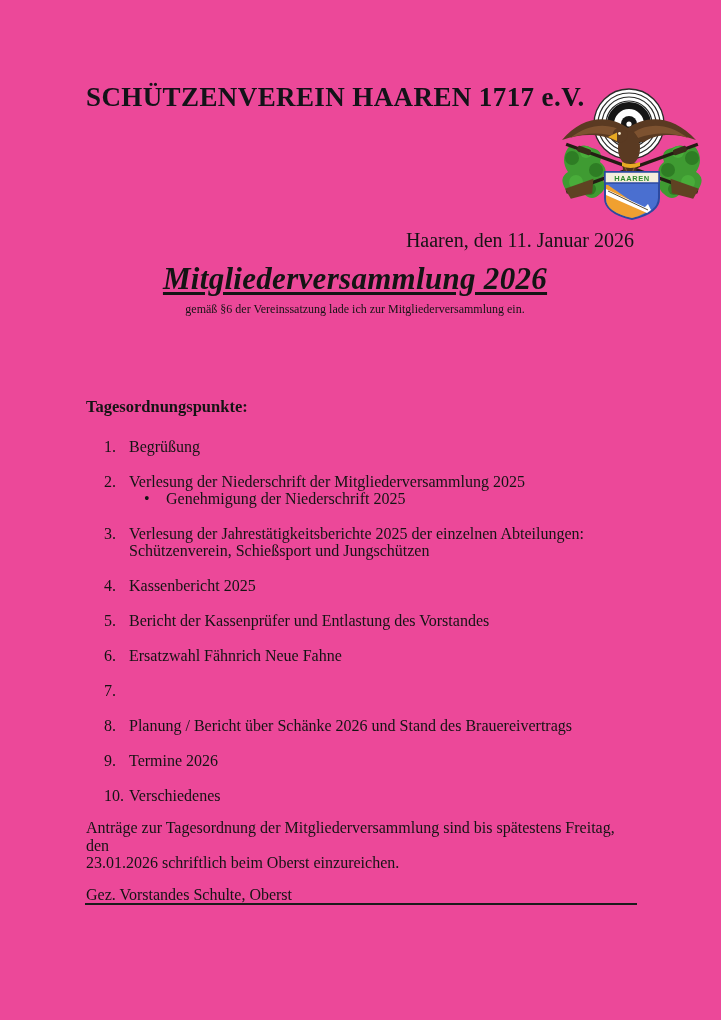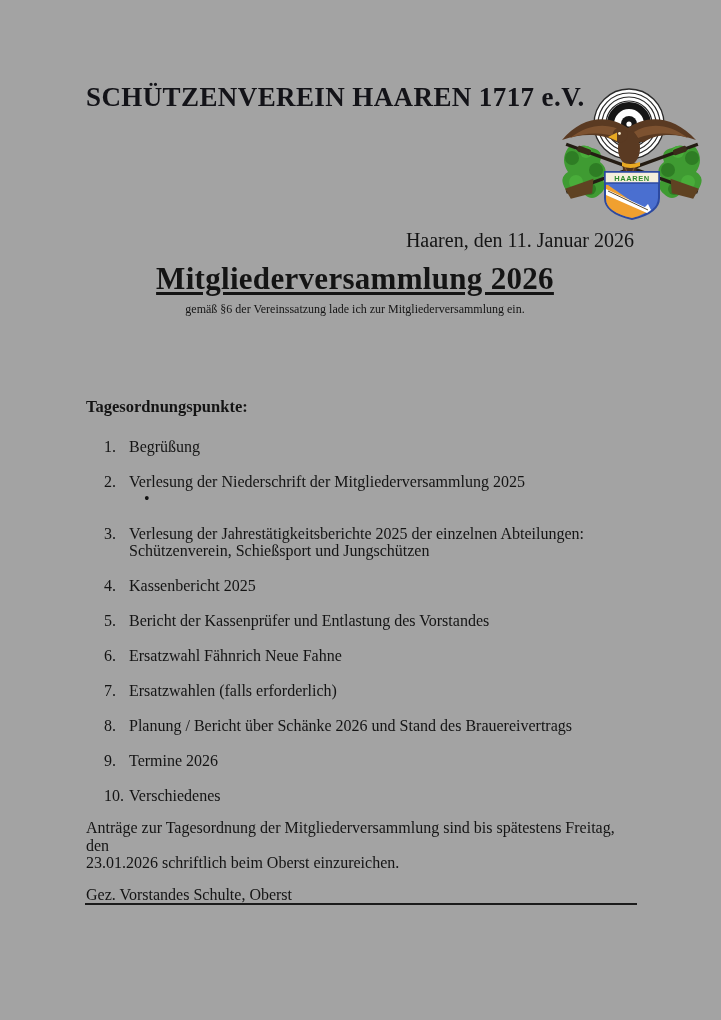--- a/index.html
+++ b/index.html
@@ -4,21 +4,21 @@
 <style>
   * { margin: 0; padding: 0; box-sizing: border-box; }
   html, body { width: 721px; height: 1020px; }
   body {
     background: #ffffff;
     font-family: "Liberation Serif", "DejaVu Serif", serif;
     color: #141414;
     position: relative;
     overflow: hidden;
   }
-  .page { position: absolute; inset: 0; background: #a3a3a3; padding-left: 32px; }
+  .page { position: absolute; inset: 0; background: #ec4899; padding-left: 32px; }
 
   .org-title {
     position: absolute;
     left: 86px; top: 82px;
     font-size: 27px;
     font-weight: bold;
     letter-spacing: 0.4px;
     white-space: nowrap;
     color: #131318;
   }
@@ -179,21 +179,21 @@
         <path d="M52,105 L92,124" stroke="#5a4a30" stroke-width="1" fill="none"></path>
         <rect x="49" y="86" width="54" height="11" fill="#f4eedb" stroke="#2c49a0" stroke-width="1.5"></rect>
         <text x="76" y="94.5" text-anchor="middle" class="shield-label-text" fill="#2e8b2e">HAAREN</text>
       </g>
     </svg>
   </div>
 
   <div class="dateline">Haaren, den 11. Januar 2026</div>
 
   <div class="center-block">
-    <div style="position:relative; display:inline-block;">
+    <div style="position:relative; display:inline-block;font-style:italic;">
       
       <div class="main-title">Mitgliederversammlung 2026</div>
     </div>
     <div class="intro-line">gemäß §6 der Vereinssatzung lade ich zur Mitgliederversammlung ein.</div>
   </div>
 
   <div class="agenda">
     <div class="agenda-heading">Tagesordnungspunkte:</div>
     <ol class="agenda-list">
   <li class="agenda-item-wrap">
@@ -205,20 +205,21 @@
   </li>
 
   <li class="agenda-item-wrap">
     <div class="agenda-item">
       <span class="num">2.</span>
       <span class="txt">Verlesung der Niederschrift der Mitgliederversammlung 2025</span>
     </div>
     <div class="subs">
             <div class="sub-row">
               <span class="bullet">•</span>
+              <span>Genehmigung der Niederschrift 2025</span>
             </div>
           </div>
   </li>
 
   <li class="agenda-item-wrap">
     <div class="agenda-item">
       <span class="num">3.</span>
       <span class="txt">Verlesung der Jahrestätigkeitsberichte 2025 der einzelnen Abteilungen:
 Schützenverein, Schießsport und Jungschützen</span>
     </div>
@@ -245,21 +246,20 @@
     <div class="agenda-item">
       <span class="num">6.</span>
       <span class="txt">Ersatzwahl Fähnrich Neue Fahne</span>
     </div>
 
   </li>
 
   <li class="agenda-item-wrap">
     <div class="agenda-item">
       <span class="num">7.</span>
-      <span class="txt">Ersatzwahlen (falls erforderlich)</span>
     </div>
 
   </li>
 
   <li class="agenda-item-wrap">
     <div class="agenda-item">
       <span class="num">8.</span>
       <span class="txt">Planung / Bericht über Schänke 2026 und Stand des Brauereivertrags</span>
     </div>
 

